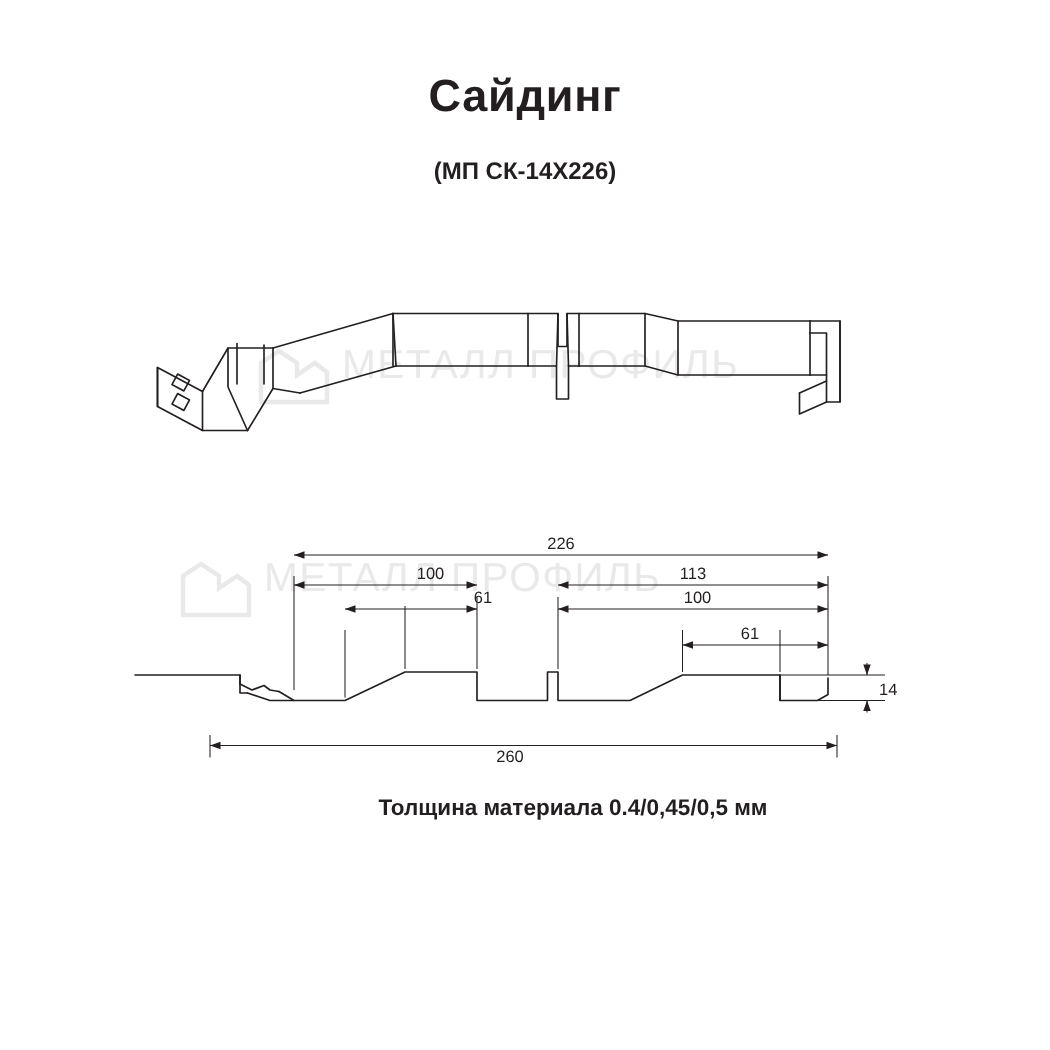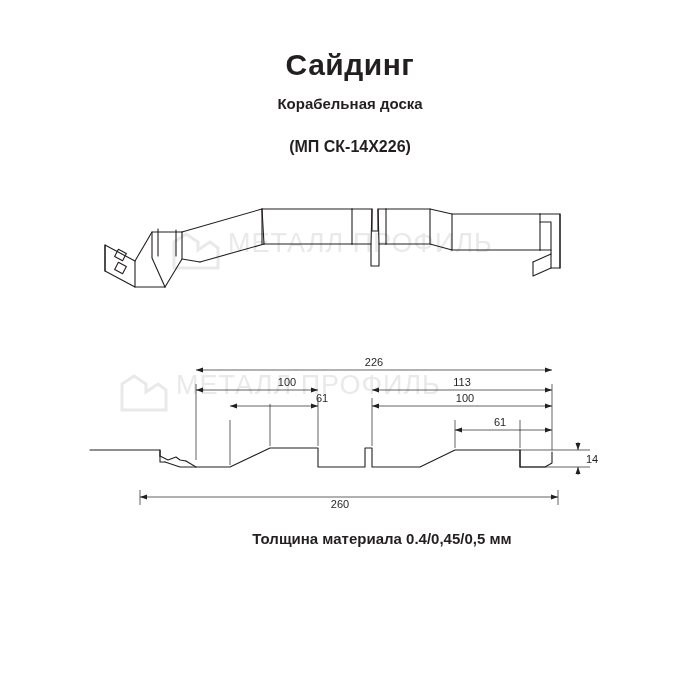--- a/index.html
+++ b/index.html
@@ -88,21 +88,20 @@
     user-select: none;
   }
 </style>
 </head>
 <body>
 
 <div class="page">
 
   <div class="header">
     <div class="title">Сайдинг</div>
-    <div class="subtitle">Корабельная доска</div>
     <div class="code">(МП СК-14Х226)</div>
   </div>
 
   <div class="wm wm-1">МЕТАЛЛ ПРОФИЛЬ</div>
   <div class="wm wm-2">МЕТАЛЛ ПРОФИЛЬ</div>
 
   <svg class="wm-logo" style="top:232px;left:172px;" width="48" height="38" viewBox="0 0 48 38">
     <path d="M2 36 L2 10 L14 2 L26 10 L26 18 L38 10 L46 16 L46 36 Z" fill="none" stroke="#e9e9e9" stroke-width="3"></path>
   </svg>
   <svg class="wm-logo" style="top:374px;left:120px;" width="48" height="38" viewBox="0 0 48 38">

